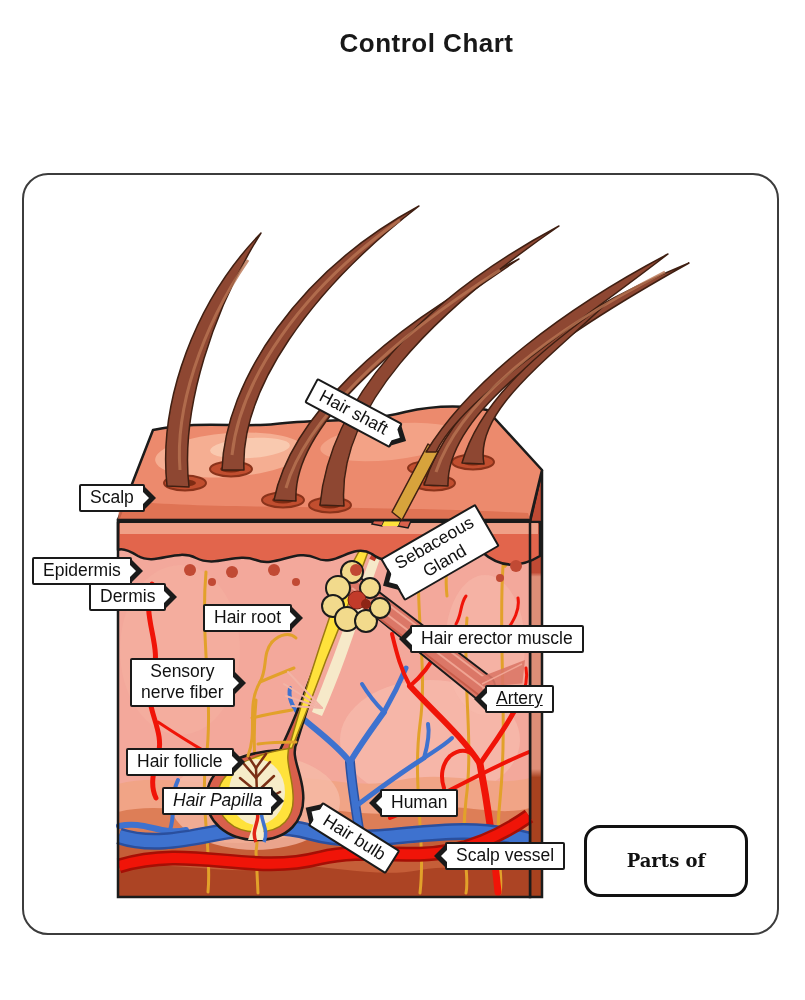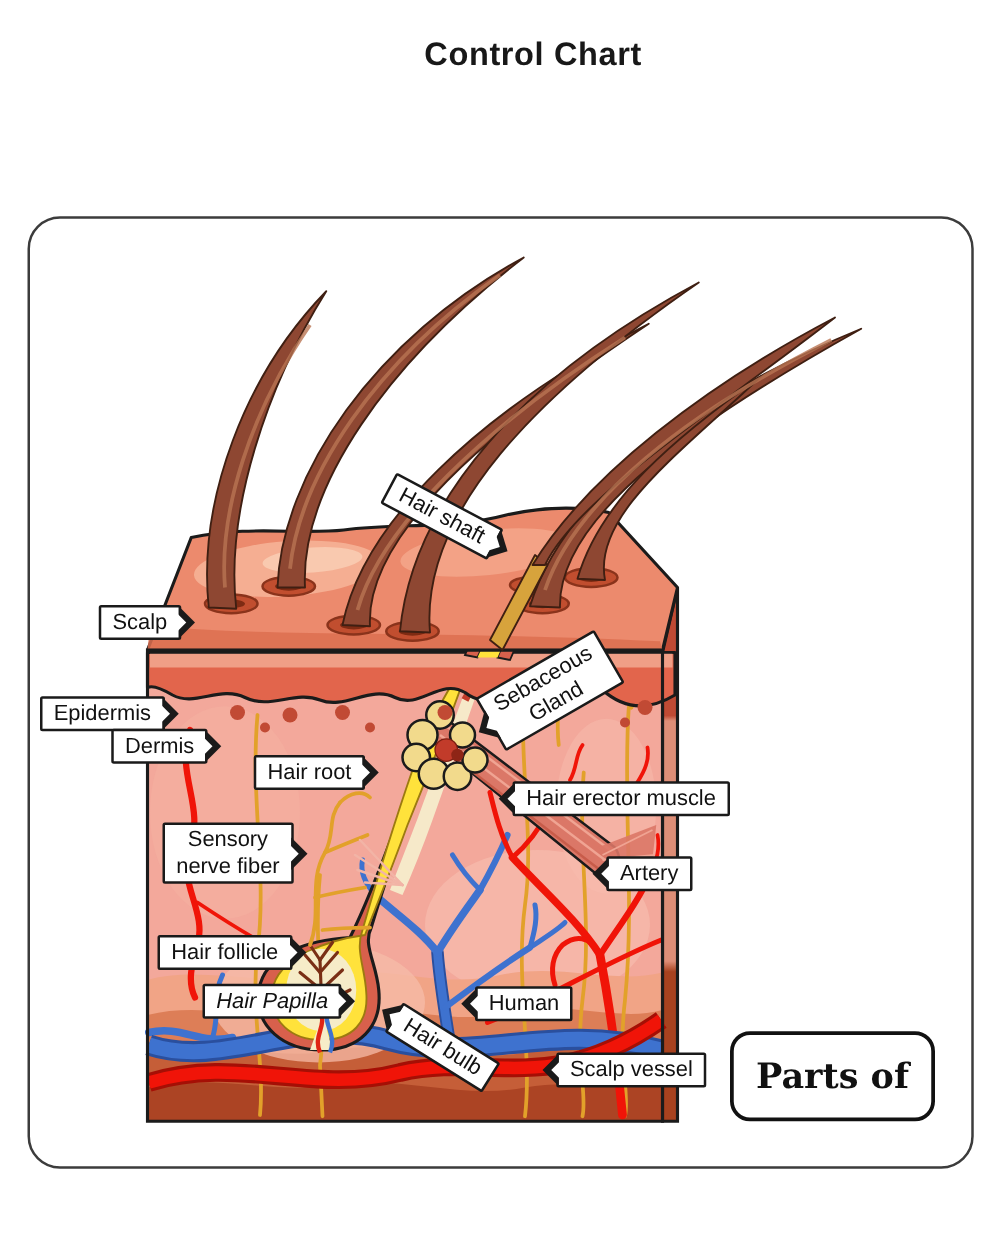--- a/index.html
+++ b/index.html
@@ -20,21 +20,21 @@
   .pl::before{content:"";position:absolute;right:100%;top:50%;margin-top:-13px;
        border:13px solid transparent;border-left:0;border-right:13px solid #1a1a1a;}
   .pl::after{content:"";position:absolute;right:calc(100% - 3px);top:50%;margin-top:-9px;
        border:9px solid transparent;border-left:0;border-right:9px solid #fff;}
   .rot-shaft{transform:rotate(28deg);}
   .rot-gland{transform:rotate(-30deg);}
   .rot-bulb{transform:rotate(32deg);}
   .badge{position:absolute;left:584px;top:825px;width:158px;height:66px;
          border:3px solid #111;border-radius:16px;background:#fff;z-index:30;
          display:flex;flex-direction:column;justify-content:center;align-items:center;
-         font-family:"DejaVu Serif", serif;font-weight:bold;font-size:28px;
+         font-family:"DejaVu Serif", serif;font-weight:bold;font-size:18px;
          line-height:1.12;color:#111;}
 </style>
 </head>
 <body>
 
 <div class="title">Control Chart</div>
 
 <div class="card"></div>
 
 <svg class="art" width="805" height="1000" viewBox="0 0 805 1000">
@@ -257,21 +257,21 @@
 <div class="lbl pr" style="left:79px;top:484px;">Scalp</div>
 <div class="lbl pr" style="left:32px;top:557px;">Epidermis</div>
 <div class="lbl pr" style="left:89px;top:583px;">Dermis</div>
 <div class="lbl pr rot-shaft" style="left:305px;top:399px;">Hair shaft</div>
 <div class="lbl pl rot-gland" style="left:385px;top:528px;">Sebaceous
 Gland</div>
 <div class="lbl pr" style="left:203px;top:604px;">Hair root</div>
 <div class="lbl pr" style="left:130px;top:658px;">Sensory
 nerve fiber</div>
 <div class="lbl pl" style="left:410px;top:625px;">Hair erector muscle</div>
-<div class="lbl pl" style="left:485px;top:685px;">Artery</div>
+<div class="lbl pl" style="left:485px;top:685px;text-decoration:underline;">Artery</div>
 <div class="lbl pr" style="left:126px;top:748px;">Hair follicle</div>
 <div class="lbl pr" style="left:162px;top:787px;font-style:italic;">Hair Papilla</div>
 <div class="lbl pl" style="left:380px;top:789px;">Human</div>
 <div class="lbl pl rot-bulb" style="left:308px;top:824px;">Hair bulb</div>
 <div class="lbl pl" style="left:445px;top:842px;">Scalp vessel</div>
 
 <div class="badge">
   <span>Parts of</span>
 </div>
 

